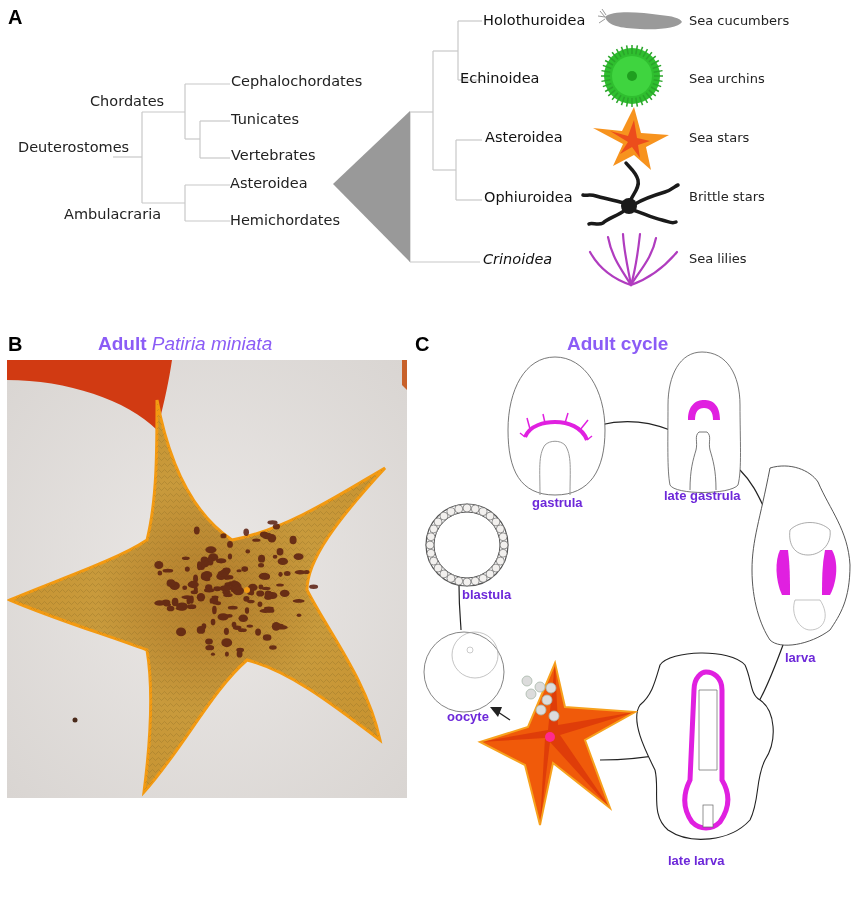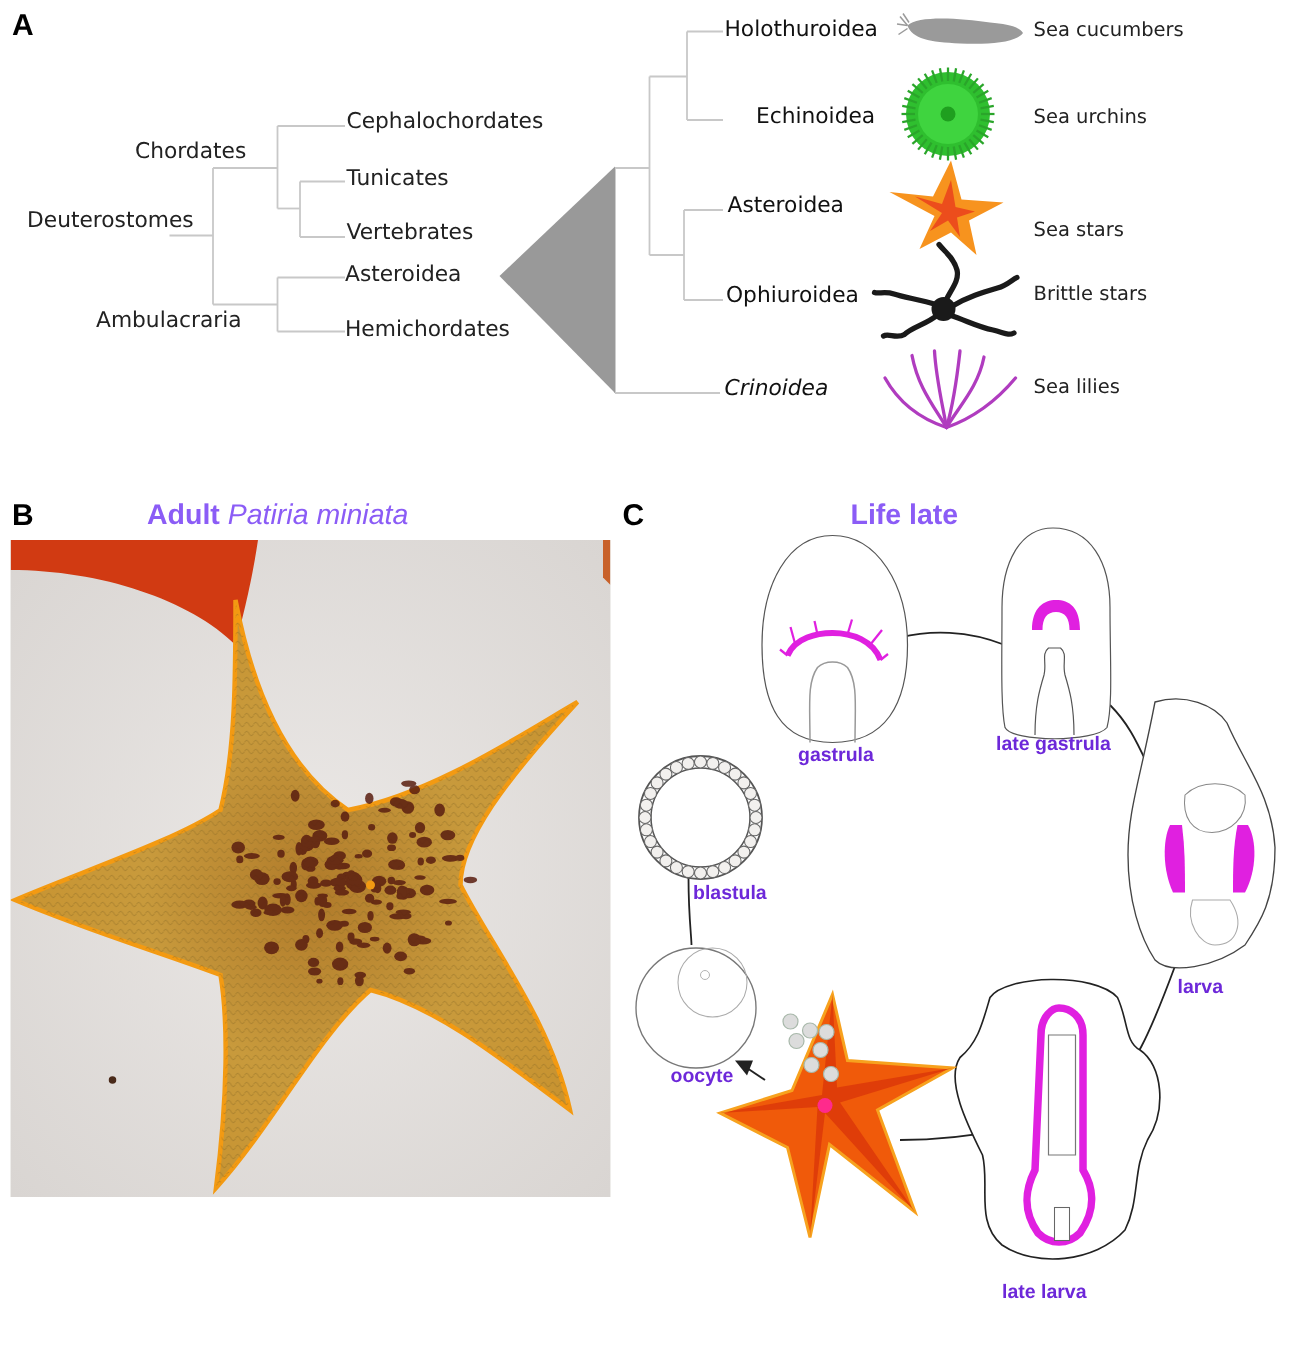--- a/index.html
+++ b/index.html
@@ -138,28 +138,28 @@
 <div class="abs tree-label" style="left:18px; top:139px;">Deuterostomes</div>
 <div class="abs tree-label" style="left:90px; top:93px;">Chordates</div>
 <div class="abs tree-label" style="left:64px; top:206px;">Ambulacraria</div>
 <div class="abs tree-label" style="left:231px; top:73px;">Cephalochordates</div>
 <div class="abs tree-label" style="left:231px; top:111px;">Tunicates</div>
 <div class="abs tree-label" style="left:231px; top:147px;">Vertebrates</div>
 <div class="abs tree-label" style="left:230px; top:175px;">Asteroidea</div>
 <div class="abs tree-label" style="left:230px; top:212px;">Hemichordates</div>
 
 <div class="abs class-label" style="left:483px; top:12px;">Holothuroidea</div>
-<div class="abs class-label" style="left:504px; top:70px;">Echinoidea</div>
+<div class="abs class-label" style="left:460px; top:70px;">Echinoidea</div>
 <div class="abs class-label" style="left:485px; top:129px;">Asteroidea</div>
 <div class="abs class-label" style="left:484px; top:189px;">Ophiuroidea</div>
 <div class="abs class-label" style="left:483px; top:251px;font-style:italic;">Crinoidea</div>
 
 <div class="abs common-label" style="left:689px; top:13px;">Sea cucumbers</div>
 <div class="abs common-label" style="left:689px; top:71px;">Sea urchins</div>
-<div class="abs common-label" style="left:689px; top:130px;margin-top:16px;">Sea stars</div>
+<div class="abs common-label" style="left:689px; top:130px;">Sea stars</div>
 <div class="abs common-label" style="left:689px; top:189px;text-align:right;">Brittle stars</div>
 <div class="abs common-label" style="left:689px; top:251px;">Sea lilies</div>
 
 <div class="abs panel-title" style="left:98px; top:333px;">
   <span>Adult</span>
   <i>Patiria miniata</i>
 </div>
 <div class="abs" style="left:7px; top:360px; width:400px; height:438px; overflow:hidden; background:#e4e1de;">
   <svg width="400" height="438" viewBox="0 0 400 438">
     <defs>
@@ -321,21 +321,21 @@
         <ellipse cx="244.80599437199857" cy="232.17847134632905" rx="2.3790466392318246" ry="3.268557098765432"></ellipse>
         <ellipse cx="206.05411852395525" cy="262.10819251328314" rx="2.313683127572016" ry="3.3090406378600825"></ellipse>
         <ellipse cx="269.4051543126446" cy="166.53403794459587" rx="3.61457475994513" ry="3.0038451646090536"></ellipse>
         <ellipse cx="216.4331637401414" cy="213.5430364041832" rx="5.639746227709191" ry="3.0937114197530864"></ellipse>
       </g>
     <circle cx="240" cy="230" r="3" fill="#f39a12"></circle>
     <circle cx="68" cy="360" r="2.5" fill="#4a2a1a"></circle>
   </svg>
 </div>
 
-<div class="abs panel-title" style="left:567px; top:333px;">Life late</div>
+<div class="abs panel-title" style="left:567px; top:333px;">Adult cycle</div>
 
 <svg width="866" height="910" style="pointer-events:none;">
 
   <g stroke="#222" stroke-width="1.2" fill="none">
     <path d="M475,515 C460,530 455,540 455,545"></path>
     <path d="M600,425 C620,420 645,420 670,430"></path>
     <path d="M740,470 C755,485 760,500 770,520"></path>
     <path d="M783,645 C770,680 755,720 730,735"></path>
     <path d="M600,760 C650,760 690,750 730,735"></path>
     <path d="M459,585 C459,610 461,625 461,630"></path>

